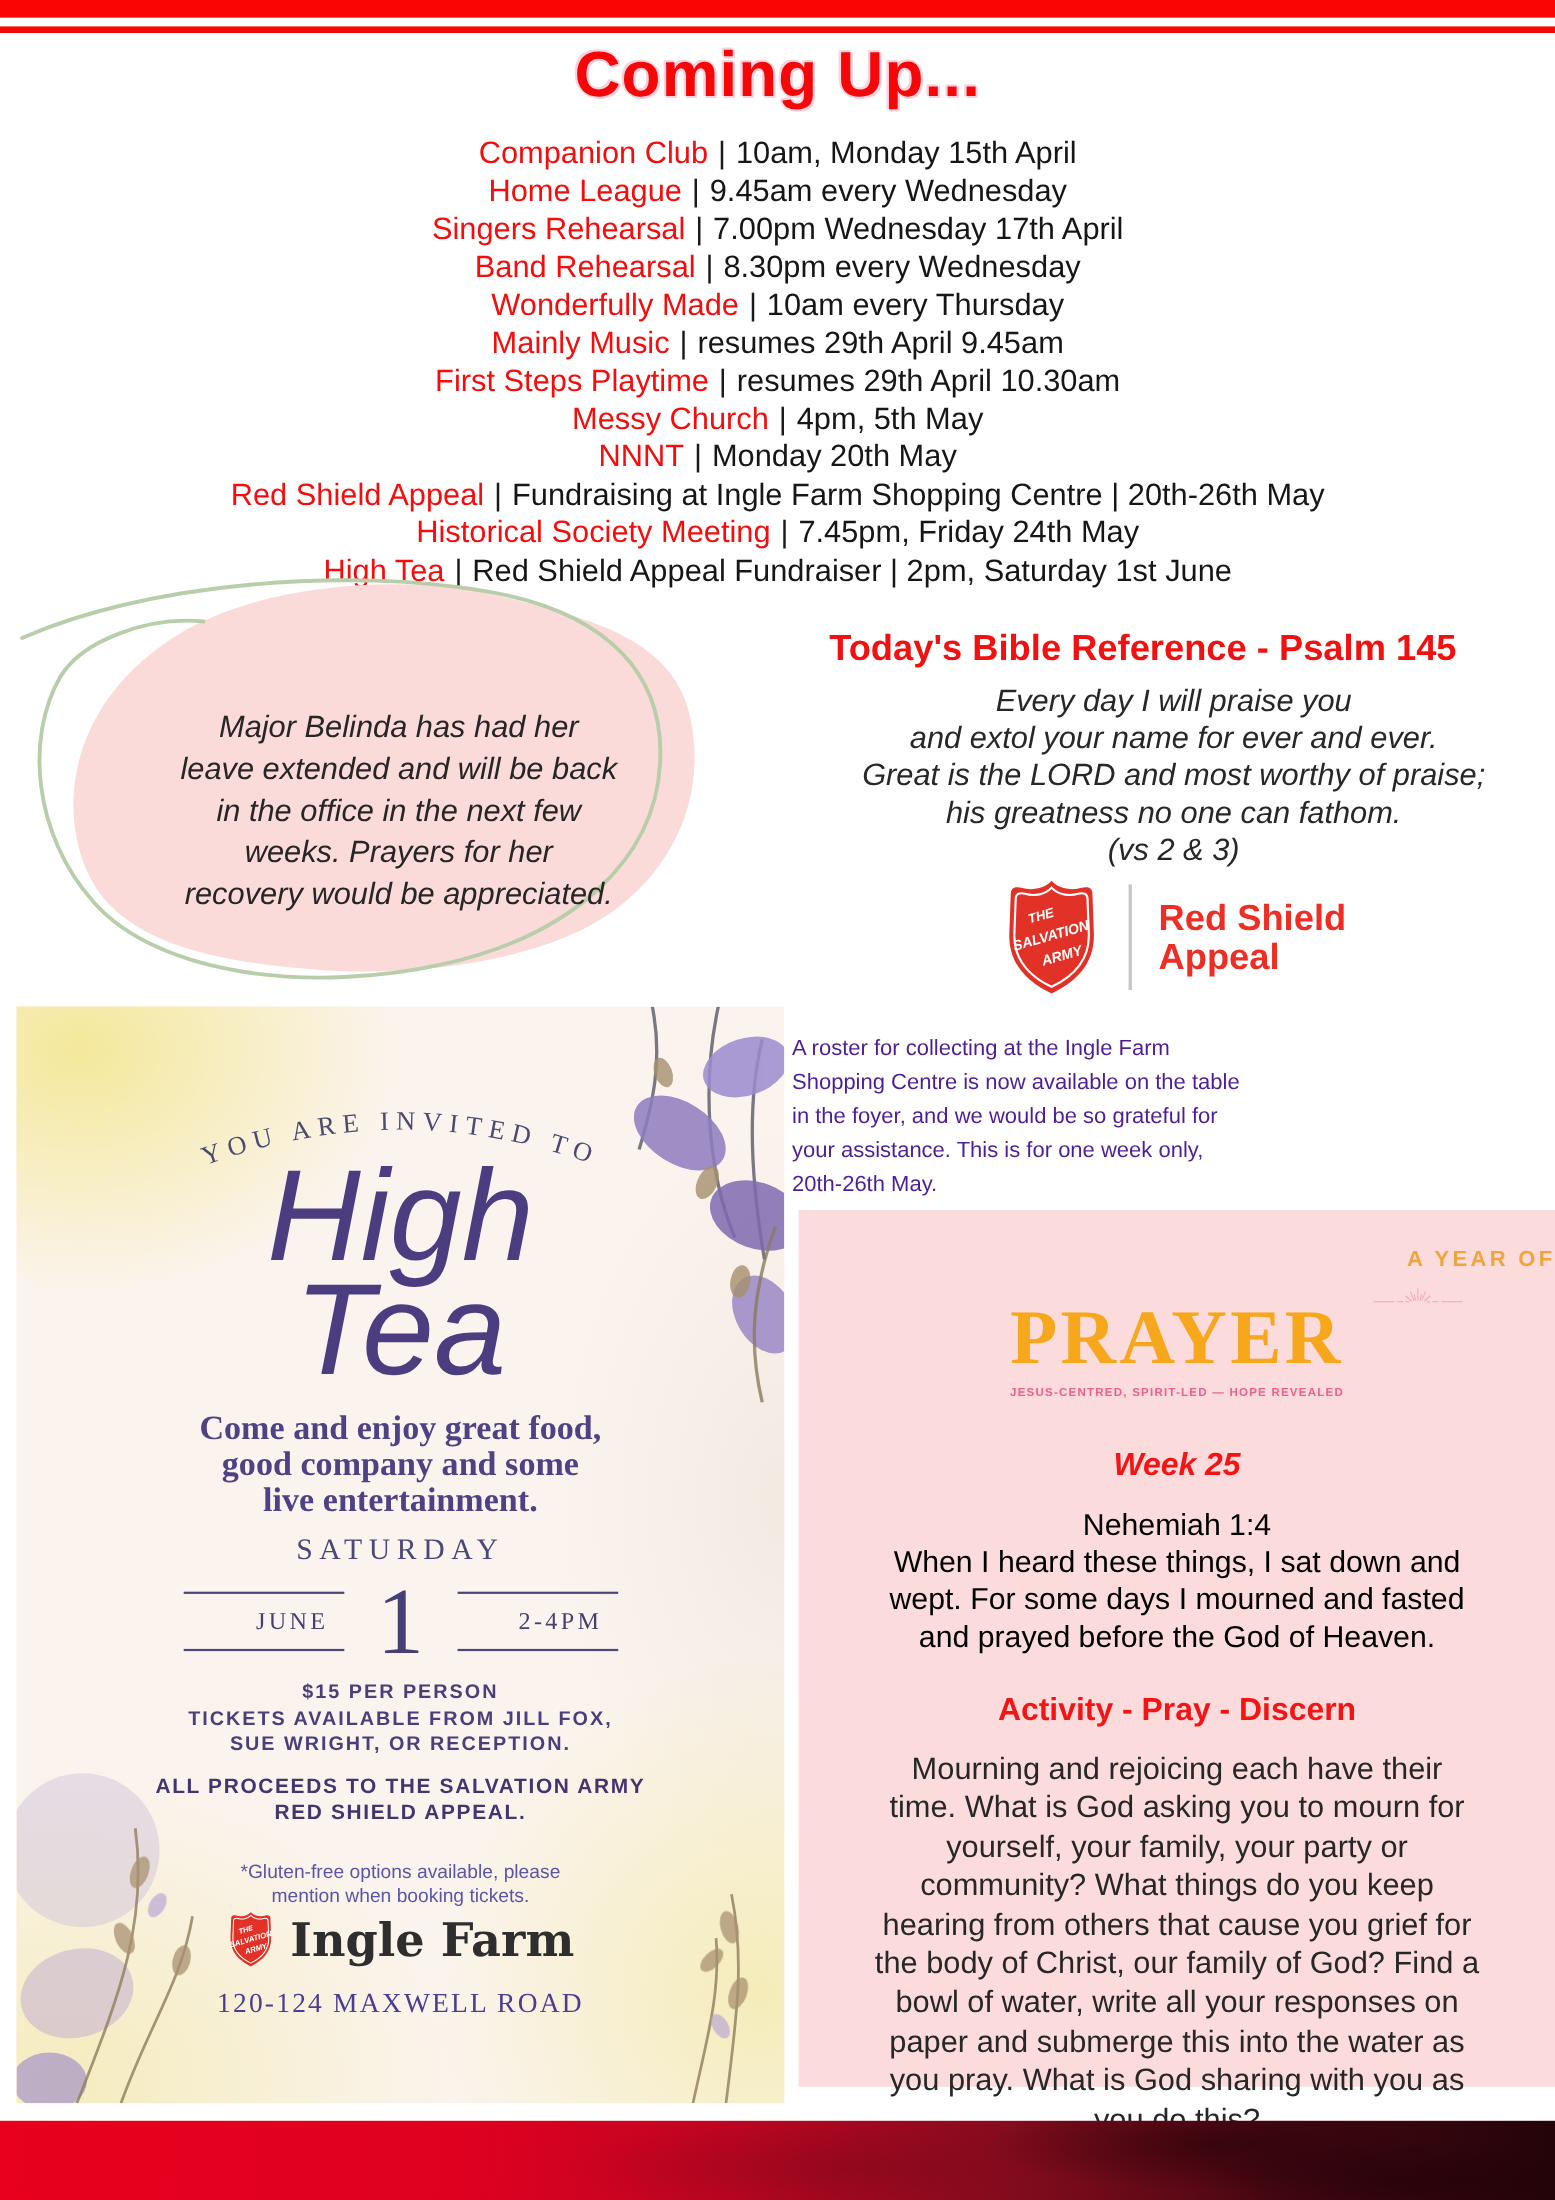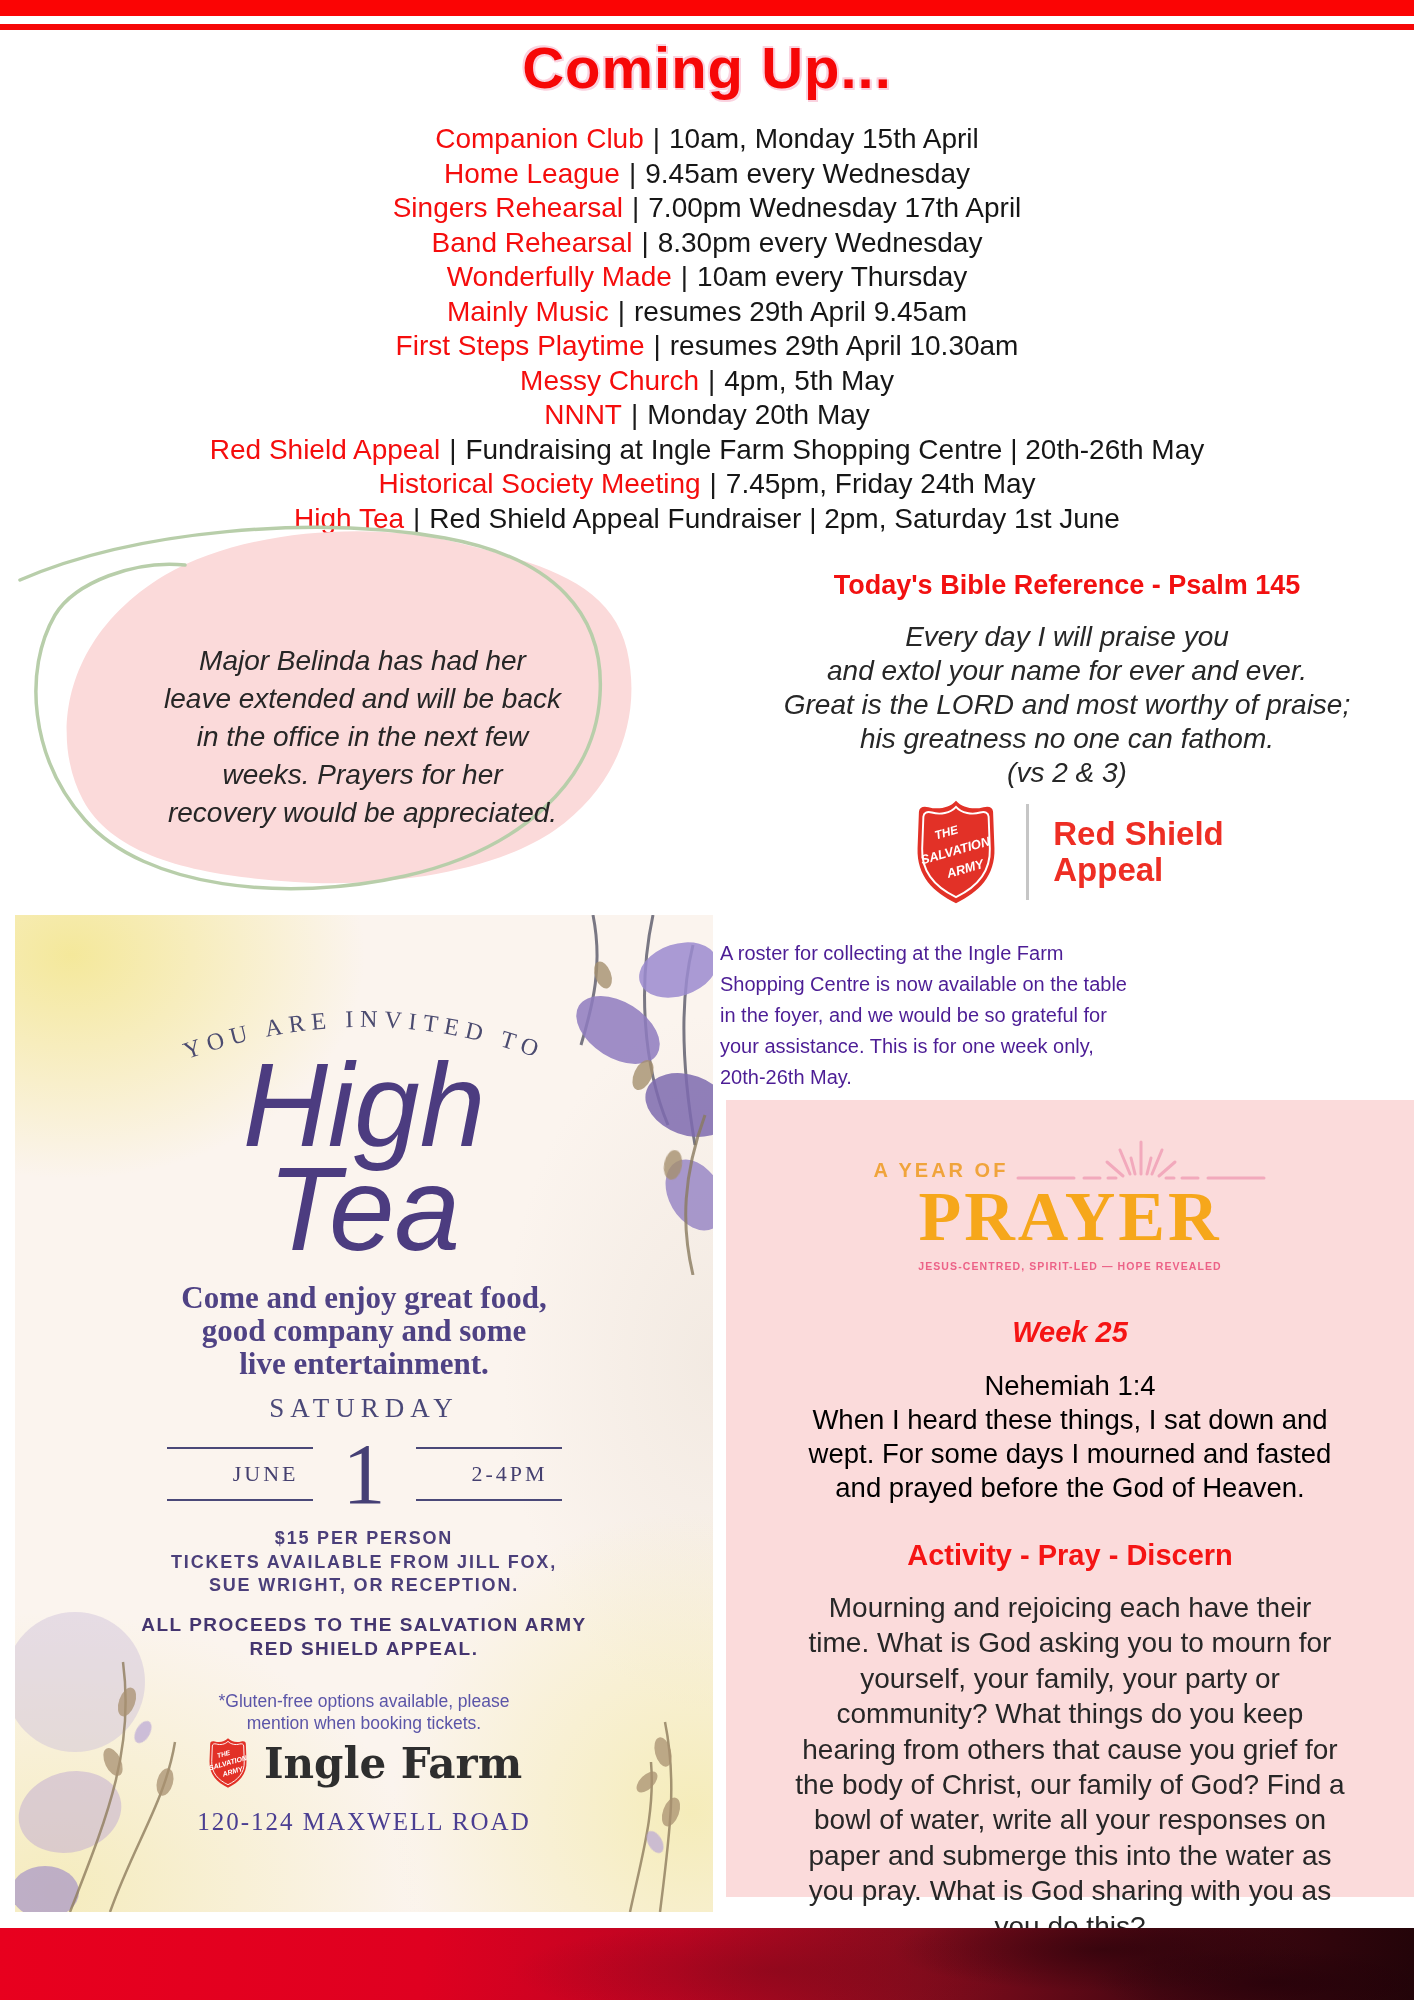--- a/index.html
+++ b/index.html
@@ -18,33 +18,33 @@
   .events{position:absolute;left:0;top:122px;width:1414px;text-align:center;font-size:28px;line-height:34.5px;color:#161616;}
   .ev-name{color:#f50d0d;}
   .ev-sep{margin:0 9px;color:#1b1b1b;}
 
   
   .blob-svg{position:absolute;left:15px;top:520px;}
   .blob-note{position:absolute;left:130px;top:642px;width:465px;text-align:center;
              font-style:italic;font-size:28px;line-height:38px;color:#262626;}
 
   
-  .bible-heading{position:absolute;left:720px;top:570px;width:694px;text-align:center;
-                 font-size:27px;font-weight:bold;color:#f21111;}
+  .bible-heading{position:absolute;left:692px;top:570px;width:694px;text-align:center;
+                 font-size:33px;font-weight:bold;color:#f21111;}
   .bible-verse{position:absolute;left:720px;top:620px;width:694px;text-align:center;
                font-style:italic;font-size:28px;line-height:34px;color:#272727;}
   .rsa-logo{position:absolute;left:720px;top:798px;width:694px;display:flex;align-items:center;justify-content:center;gap:24px;}
   .rsa-divider{width:3px;height:96px;background:#c6c6c6;}
   .rsa-label{font-size:33px;line-height:36px;font-weight:bold;color:#ee2e24;text-align:left;}
   .roster{position:absolute;left:720px;top:938px;width:694px;text-align:left;
           font-size:20px;line-height:31px;color:#4c1d95;}
 
   
   .pink-box{position:absolute;left:726px;top:1100px;width:688px;height:797px;background:#fbdbdb;text-align:center;}
-  .prayer-kicker-row{margin-top:34px;display:flex;align-items:flex-end;justify-content:center;gap:8px;height:52px;}
+  .prayer-kicker-row{margin-top:34px;display:flex;align-items:flex-end;justify-content:center;gap:8px;height:52px;flex-direction:column;}
   .prayer-kicker{font-size:20px;font-weight:bold;letter-spacing:3px;color:#f0a43c;padding-bottom:4px;}
   .prayer-word{margin-top:0;font-family:"Liberation Serif",serif;font-size:70px;line-height:62px;
                font-weight:bold;letter-spacing:3px;color:#f6a71b;}
   .prayer-tagline{margin-top:12px;font-size:10.5px;font-weight:bold;letter-spacing:1.1px;color:#ec6287;}
   .week-heading{margin-top:44px;font-size:29px;font-weight:bold;color:#f51414;font-style:italic;}
   .scripture{margin-top:20px;font-size:27.5px;line-height:34px;color:#000000;}
   .activity-heading{margin-top:34px;font-size:29px;font-weight:bold;color:#f51414;}
   .activity-body{margin-top:18px;font-size:28px;line-height:35.4px;color:#272727;padding:0 0;}
 
   

